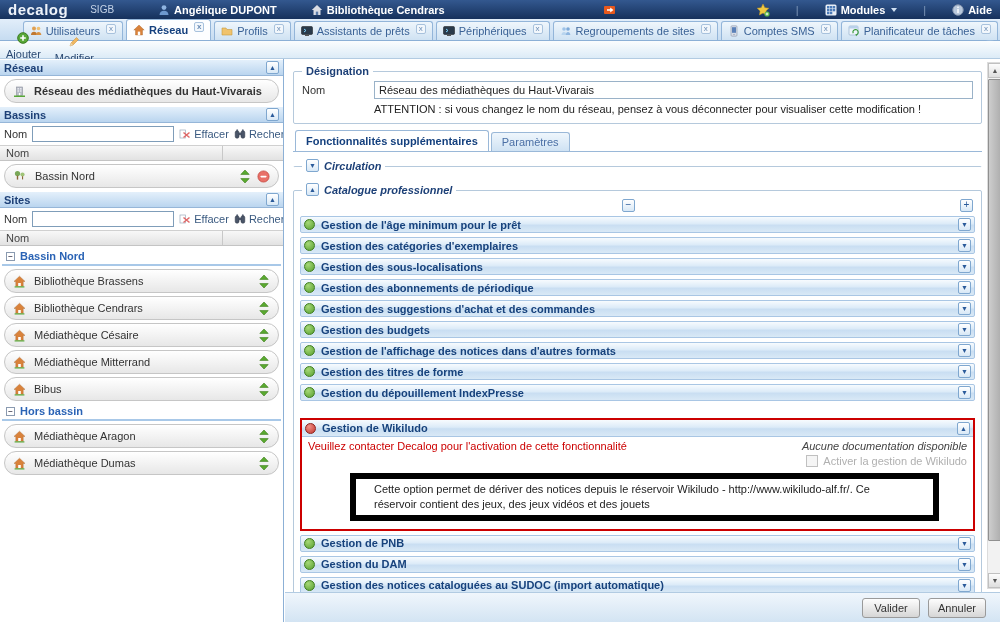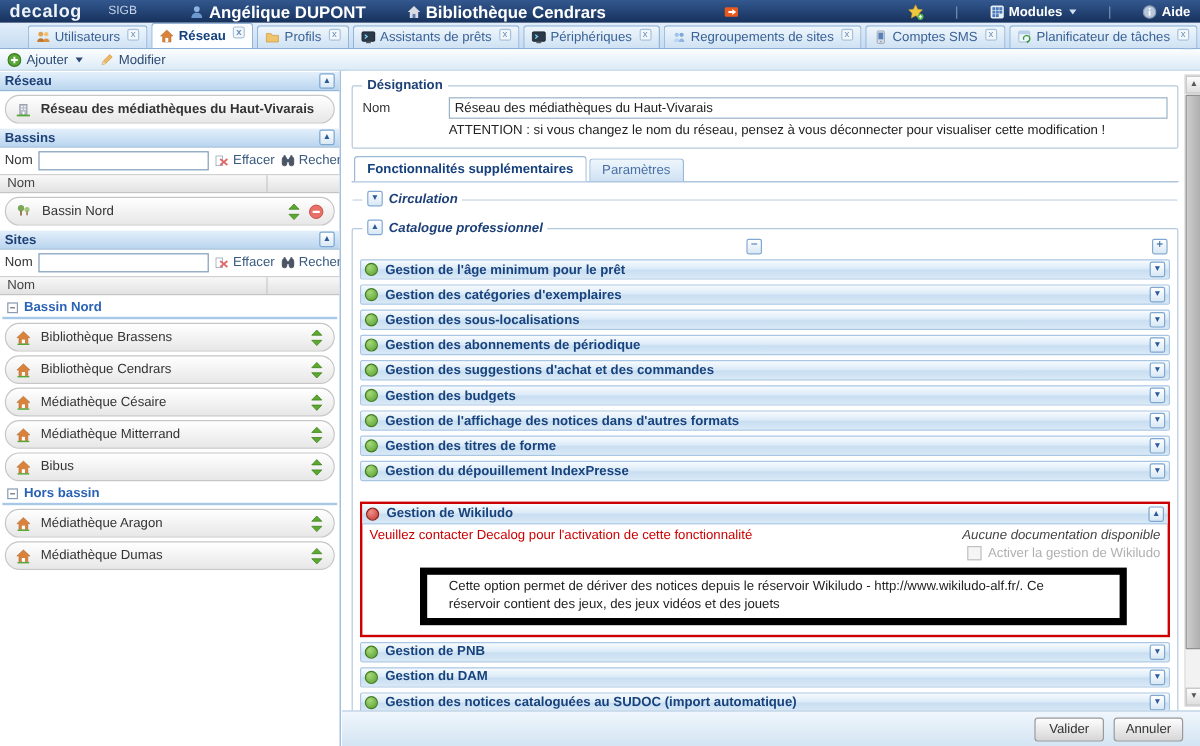--- a/index.html
+++ b/index.html
@@ -7,21 +7,21 @@
   body { font-family:"Liberation Sans","DejaVu Sans",sans-serif; font-size:11px; background:#fff; position:relative; color:#333; }
 
   .ic { display:inline-flex; align-items:center; justify-content:center; flex:0 0 auto; }
   .ic svg { display:block; }
 
   
   .topbar { position:absolute; left:0; top:0; width:1000px; height:19px;
     background:linear-gradient(#33588f,#16315c); color:#fff; display:flex; align-items:center; padding:0 8px; gap:20px; }
   .logo { font-size:15px; font-weight:bold; color:#eef3fa; letter-spacing:0.5px; }
   .logo-suffix { font-size:10px; color:#c6d4e8; margin-left:2px; margin-right:24px; }
-  .topbar .who { font-weight:bold; font-size:14px; display:flex; align-items:center; gap:4px; margin-right:14px;}
+  .topbar .who { font-weight:bold; font-size:11px; display:flex; align-items:center; gap:4px; margin-right:14px;}
   .topbar .spacer { flex:1; }
   .topbar .sep { color:#7e96b8; margin:0 6px; }
   .top-link { display:flex; align-items:center; gap:4px; font-weight:bold; cursor:pointer; }
   .caret-down { width:0; height:0; border-left:3px solid transparent; border-right:3px solid transparent; border-top:4px solid #cfe0f2; margin-left:2px;}
 
   
   .tabstrip { position:absolute; left:0; top:19px; width:1000px; height:22px;
     background:linear-gradient(#e2eefa,#c6dcf1); border-bottom:1px solid #8cb0d6; display:flex; align-items:flex-end; padding:0 2px;flex-direction:column; }
   .tab { display:flex; align-items:center; gap:4px; height:19px; margin-left:3px; padding:0 6px;
     border:1px solid #93b5d9; border-bottom:none; border-radius:3px 3px 0 0;
@@ -29,21 +29,21 @@
   .tab.active { background:#fdfeff; color:#14407e; font-weight:bold; height:21px; }
   .tab .close { font-size:8px; color:#6a8cb4; border:1px solid #a8c2dd; border-radius:2px; background:#f2f7fc;
     width:10px; height:10px; line-height:8px; text-align:center; margin-left:2px; align-self:flex-start; margin-top:2px;}
   .help-circle { margin-left:auto; margin-bottom:2px; width:16px; height:16px; border-radius:50%;
     background:radial-gradient(circle at 35% 30%,#5c9fe0,#1c5aa8); color:#fff; font-weight:bold; font-size:11px;
     display:flex; align-items:center; justify-content:center; cursor:pointer; border:1px solid #9dbede;}
 
   
   .toolbar { position:absolute; left:0; top:41px; width:1000px; height:18px;
     background:linear-gradient(#fbfdfe,#dcebf7); border-bottom:1px solid #b2cbe2; display:flex; align-items:center; gap:14px; padding:0 6px; }
-  .tool-btn { display:flex; align-items:center; gap:4px; color:#2c4a73; cursor:pointer; }
+  .tool-btn { display:flex; align-items:center; gap:4px; color:#2c4a73; cursor:pointer;flex-direction:column; }
 
   
   .sidebar { position:absolute; left:0; top:59px; width:284px; height:563px; background:#fff; border-right:1px solid #8cb0d6; overflow:hidden; }
   .panel-header { height:17px; background:linear-gradient(#e4f0fb,#bad5ef); border-top:1px solid #fff; border-bottom:1px solid #96b6d8;
     display:flex; align-items:center; padding:0 4px; }
   .panel-header .ph-title { font-weight:bold; color:#1d4077; }
   .mini-btn { width:13px; height:13px; border:1px solid #7fa7cf; border-radius:2px; background:linear-gradient(#fff,#d8e8f6);
     color:#2a5a9a; font-size:7px; line-height:11px; text-align:center; cursor:pointer; margin-left:auto; }
   .pill { display:flex; align-items:center; gap:8px; margin:3px 4px; padding:0 8px; height:24px;
     border:1px solid #c6c6c6; border-radius:12px; background:linear-gradient(#ffffff,#e7e7e7); cursor:pointer; }

